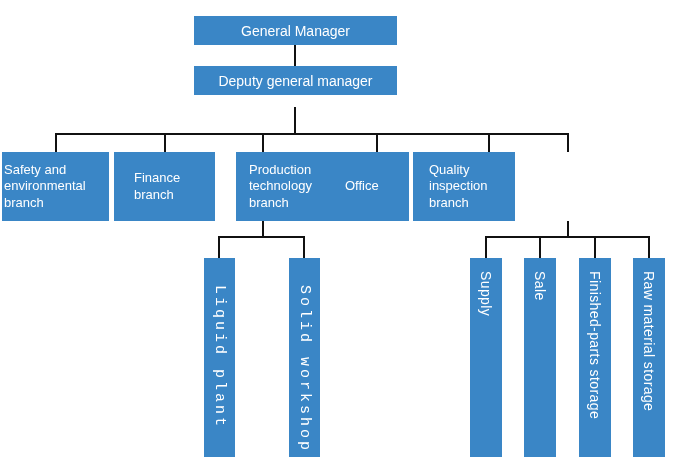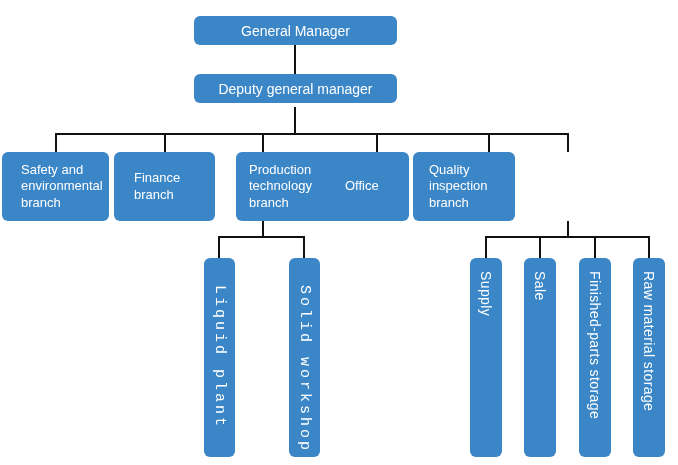--- a/index.html
+++ b/index.html
@@ -17,21 +17,20 @@
     font-family:"Liberation Sans", sans-serif;
   }
   .line{position:absolute;background:var(--line-color);}
   .line.v{width:2px;}
   .line.h{height:2px;}
   .box{
     position:absolute;
     background:var(--node-fill);
     color:var(--node-text);
     box-sizing:border-box;
-    border-radius:6px;
   }
   .tbox{
     display:flex;align-items:center;justify-content:center;
     font-size:14px;
     height:29px;width:203px;left:194px;
   }
   .rbox{
     display:flex;align-items:center;
     top:152px;height:69px;
     font-size:13px;line-height:1.25;
@@ -80,25 +79,25 @@
   <div class="line v" style="left:567px;top:221px;height:16px"></div>
   <div class="line h" style="left:485px;top:236px;width:165px"></div>
   <div class="line v" style="left:485px;top:236px;height:22px"></div>
   <div class="line v" style="left:539px;top:236px;height:22px"></div>
   <div class="line v" style="left:594px;top:236px;height:22px"></div>
   <div class="line v" style="left:648px;top:236px;height:22px"></div>
 
   <div class="box tbox" style="top:16px">
     <span>General Manager</span>
   </div>
-  <div class="box tbox" style="top:74px">
+  <div class="box tbox" style="top:66px">
     <span>Deputy general manager</span>
   </div>
 
-  <div class="box rbox" style="left:2px;width:107px;padding-left:19px">
+  <div class="box rbox" style="left:2px;width:107px;padding-left:2px">
     <span>Safety and environmental branch</span>
   </div>
   <div class="box rbox" style="left:114px;width:101px;padding-left:20px">
     <span>Finance branch</span>
   </div>
   <div class="box rbox" style="left:236px;width:114px;padding-left:13px">
     <span>Production technology branch</span>
   </div>
   <div class="box rbox" style="left:337px;width:72px;padding-left:8px">
     <span>Office</span>

